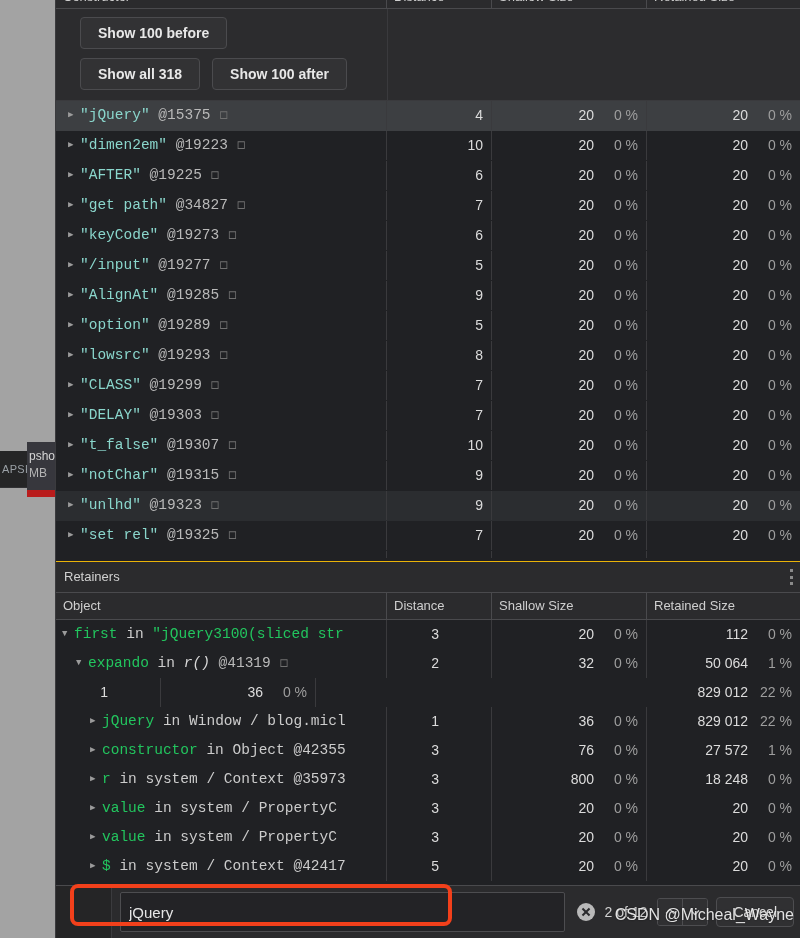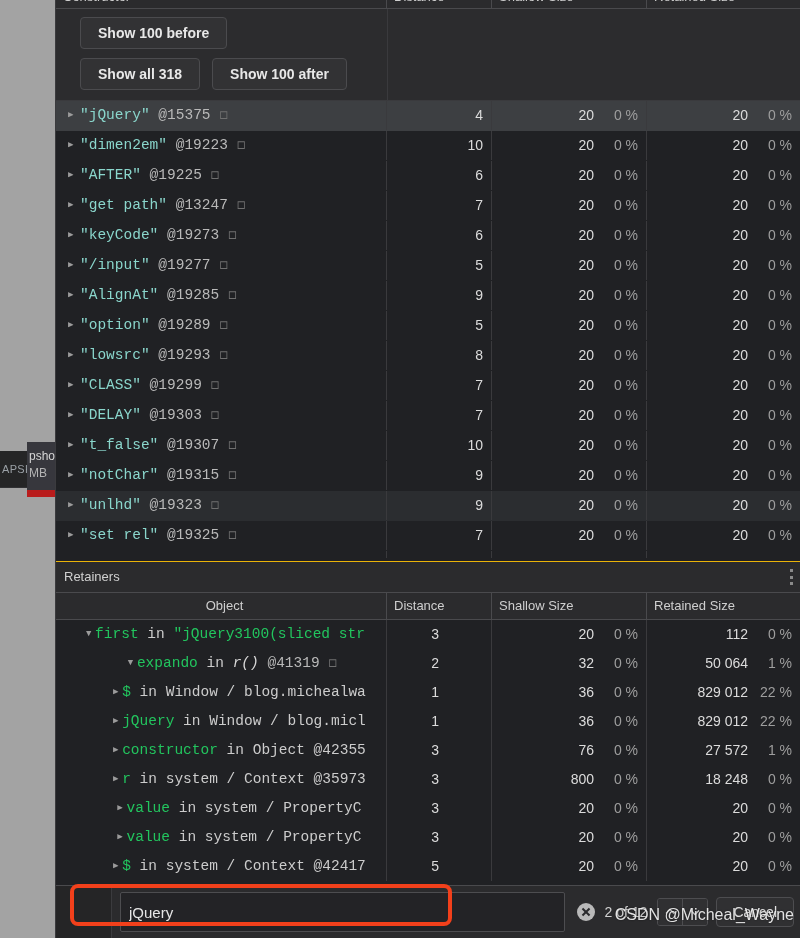--- a/index.html
+++ b/index.html
@@ -139,21 +139,21 @@
   .kebab i{display:block;width:3px;height:3px;background:#8a8a8a;}
   .ret-hdr{
     display:flex;height:26px;background:#2b2b2d;
     border-bottom:1px solid #4a4a4d;
   }
   .ret-hdr .hc{
     font-size:13px;color:#cfcfcf;line-height:26px;padding-left:7px;
     border-right:1px solid #4a4a4d;box-sizing:border-box;white-space:nowrap;
   }
   .ret-hdr .hc:last-child{border-right:none;}
-  .r-object{flex:0 0 331px;text-align:center;}
+  .r-object{flex:0 0 331px;}
   .r-distance{flex:0 0 105px;}
   .r-shallow{flex:0 0 155px;}
   .r-retained{flex:1;}
 
   .ret-body{flex:1;overflow:hidden;background:#202124;}
   .rrow{display:flex;height:29px;font-size:14px;}
   .rcell{
     box-sizing:border-box;height:29px;line-height:29px;
     border-right:1px solid #3a3a3d;overflow:hidden;white-space:nowrap;
   }
@@ -300,21 +300,21 @@
             <div class="cell c-shallow numcell">
               <span class="numval">20</span>
               <span class="numpct">0 %</span>
             </div>
             <div class="cell c-retained numcell">
               <span class="numval">20</span>
               <span class="numpct">0 %</span>
             </div>
           </div>
           <div class="row">
-            <div class="cell c-constructor c-name"><span class="tri">▶</span><span class="str">"get path"</span><span class="at"> @13247</span><span class="box"> ◻</span></div>
+            <div class="cell c-constructor c-name"><span class="tri">▶</span><span class="str">"get path"</span><span class="at"> @34827</span><span class="box"> ◻</span></div>
             <div class="cell c-distance numcell">
               <span class="numval">7</span>
             </div>
             <div class="cell c-shallow numcell">
               <span class="numval">20</span>
               <span class="numpct">0 %</span>
             </div>
             <div class="cell c-retained numcell">
               <span class="numval">20</span>
               <span class="numpct">0 %</span>
@@ -529,21 +529,20 @@
           <div class="rcell r-shallow numcell">
             <span class="numval">32</span>
             <span class="numpct">0 %</span>
           </div>
           <div class="rcell r-retained numcell">
             <span class="numval">50 064</span>
             <span class="numpct">1 %</span>
           </div>
         </div>
         <div class="rrow">
-          <div class="rcell r-object r-name d2"><span class="tri">▶</span><span class="prop">$</span><span class="plain"> in </span><span class="plain">Window / blog.michealwa</span></div>
           <div class="rcell r-distance numcell">
             <span class="numval">1</span>
           </div>
           <div class="rcell r-shallow numcell">
             <span class="numval">36</span>
             <span class="numpct">0 %</span>
           </div>
           <div class="rcell r-retained numcell">
             <span class="numval">829 012</span>
             <span class="numpct">22 %</span>

